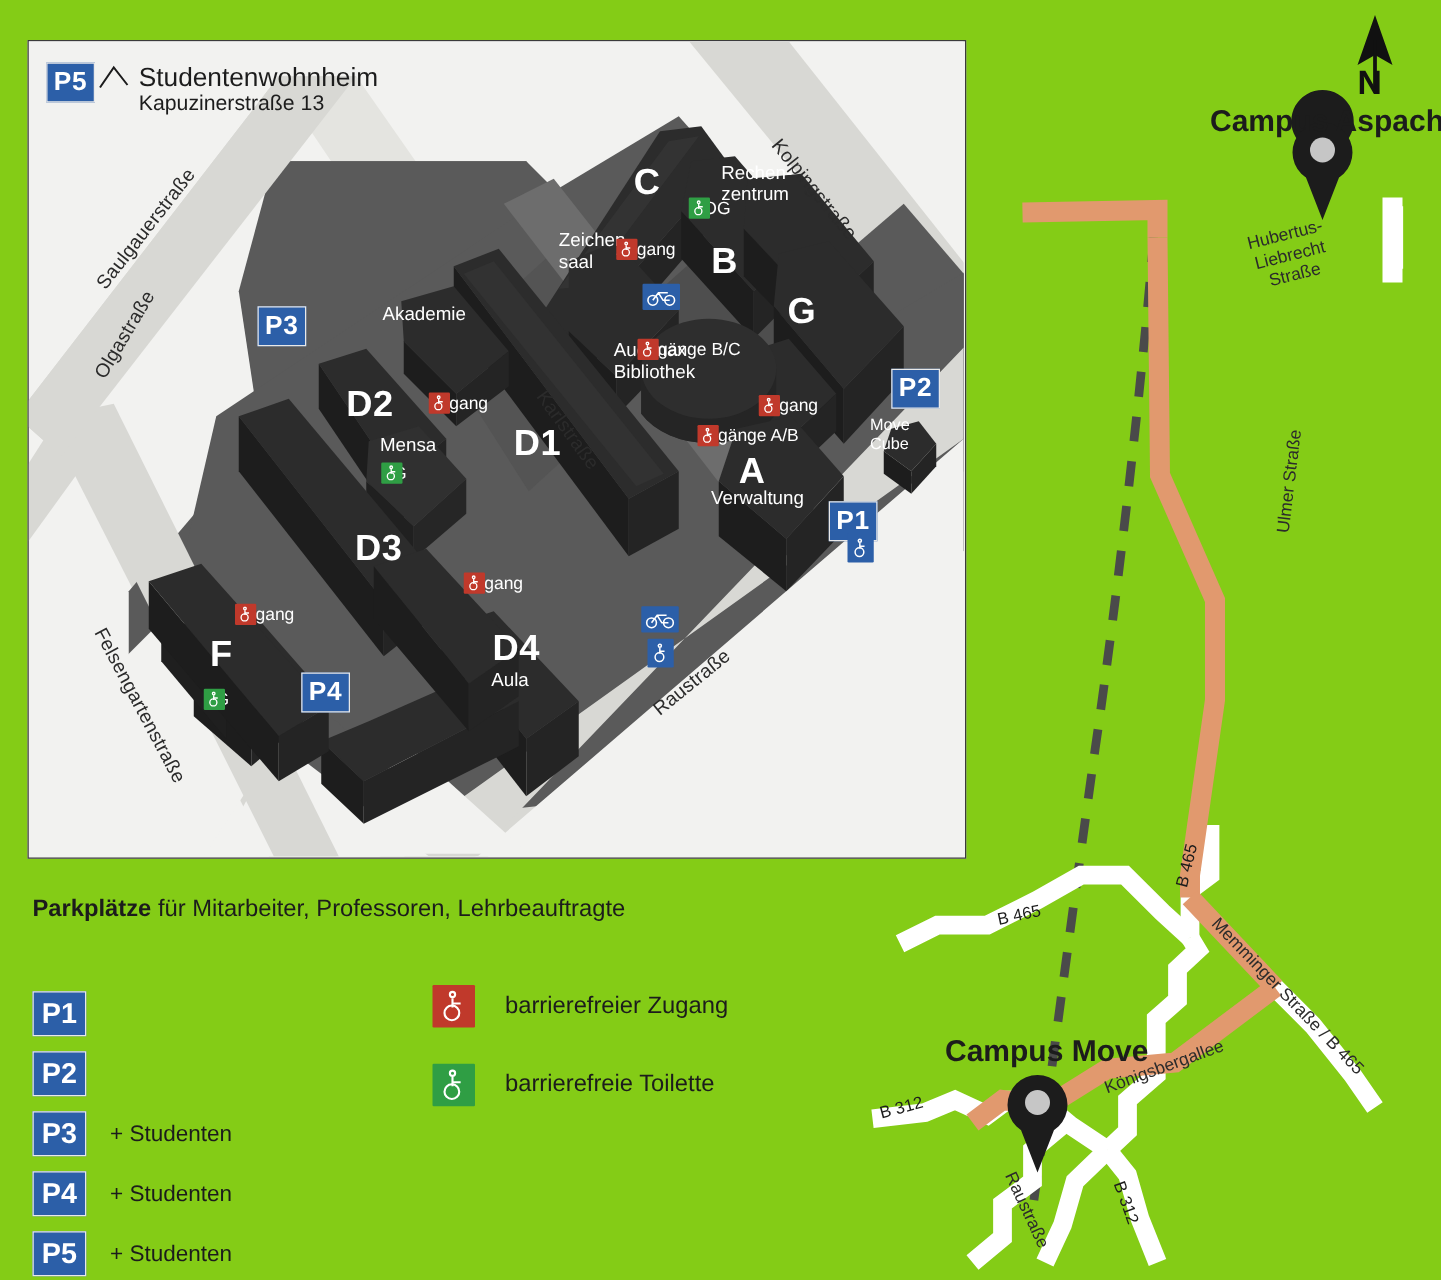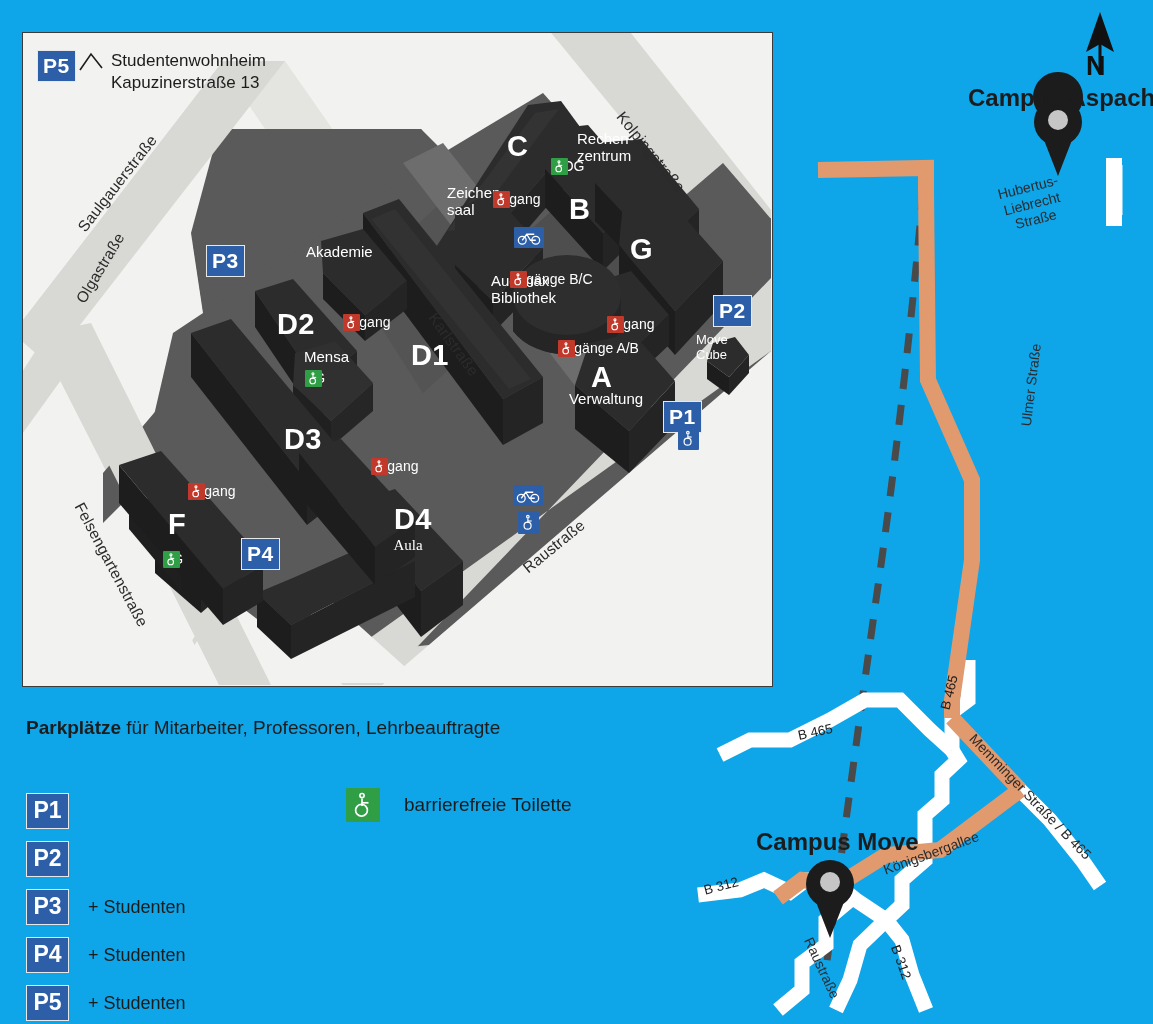--- a/index.html
+++ b/index.html
@@ -6,21 +6,21 @@
   * { box-sizing: border-box; }
   html, body {
     margin: 0; padding: 0;
     background: #c6c6c6;
     font-family: "Liberation Sans", sans-serif;
   }
   #root {
     position: relative;
     width: 1153px;
     height: 1024px;
-    background: #0ea5e9;
+    background: #84cc16;
     overflow: hidden;
   }
 
   
   #campus-box {
     position: absolute;
     left: 22px; top: 32px;
     width: 751px; height: 655px;
     background: #f2f2f0;
     border: 1.5px solid #3b3b3b;
@@ -314,21 +314,21 @@
           <polygon points="96,432 200,556 200,592 96,470" fill="#1d1d1d"></polygon>
           <polygon points="200,556 240,532 240,568 200,592" fill="#242424"></polygon>
         </g>
       </g>
     </svg>
 
     <div class="pbadge" style="left:14px; top:17px;">P5</div>
     <svg style="position:absolute;left:55px;top:17px;" width="26" height="22">
       <path d="M2,20 L13,4 L24,18" stroke="#1c1c1c" stroke-width="1.6" fill="none"></path>
     </svg>
-    <div class="lbl" style="left:88px; top:18px; font-size:17px; color:#1c1c1c;">Studentenwohnheim</div>
+    <div class="lbl" style="left:88px; top:18px; font-size:21px; color:#1c1c1c;">Studentenwohnheim</div>
     <div class="lbl" style="left:88px; top:40px; font-size:17px; color:#1c1c1c;">Kapuzinerstraße 13</div>
 
     <div class="lbl street" style="left:58px; top:188px; transform:rotate(-52deg);">Saulgauerstraße</div>
     <div class="lbl street" style="left:57px; top:260px; transform:rotate(-59deg);">Olgastraße</div>
     <div class="lbl street" style="left:56px; top:462px; transform:rotate(62deg);">Felsengartenstraße</div>
     <div class="lbl street" style="left:409px; top:273px; transform:rotate(54deg);">Karlstraße</div>
     <div class="lbl street" style="left:502px; top:528px; transform:rotate(-39deg);">Raustraße</div>
     <div class="lbl street" style="left:597px; top:72px; transform:rotate(51deg);">Kolpingstraße</div>
 
     <div class="pbadge" style="left:183px; top:212px;">P3</div>
@@ -338,21 +338,21 @@
 
     <div class="lbl bld-big" style="left:484px; top:97px;">C</div>
     <div class="lbl bld-big" style="left:546px; top:160px;">B</div>
     <div class="lbl bld-big" style="left:607px; top:200px;">G</div>
     <div class="lbl bld-big" style="left:568px; top:328px;">A</div>
     <div class="lbl bld-sm" style="left:538px; top:358px; width:90px;">Verwaltung</div>
     <div class="lbl bld-big" style="left:388px; top:306px;">D1</div>
     <div class="lbl bld-big" style="left:254px; top:275px;">D2</div>
     <div class="lbl bld-big" style="left:261px; top:390px;">D3</div>
     <div class="lbl bld-big" style="left:371px; top:470px;">D4</div>
-    <div class="lbl bld-sm" style="left:360px; top:504px; width:50px;font-family:Liberation Serif, serif;">Aula</div>
+    <div class="lbl bld-sm" style="left:360px; top:504px; width:50px;">Aula</div>
     <div class="lbl bld-big" style="left:145px; top:475px;">F</div>
 
     <div class="lbl bld-sm" style="left:554px; top:98px; width:82px; text-align:left;">Rechen-
 zentrum</div>
     <div class="lbl bld-sm" style="left:424px; top:152px; width:76px; text-align:left;">Zeichen-
 saal</div>
     <div class="lbl bld-sm" style="left:468px; top:240px; width:98px; text-align:left;">Audimax
 Bibliothek</div>
     <div class="lbl bld-sm" style="left:283px; top:211px; width:82px; text-align:left;">Akademie</div>
     <div class="lbl bld-sm" style="left:281px; top:316px; width:62px; text-align:left;">Mensa</div>
@@ -560,20 +560,33 @@
         <span class="pb">P4</span>
         <span class="p-note">+ Studenten</span>
       </div>
       <div class="p-row">
         <span class="pb">P5</span>
         <span class="p-note">+ Studenten</span>
       </div>
     </div>
 
     <div class="acc-rows">
+      <div class="acc-row">
+        <span class="acc-sq red">
+          <svg width="24" height="26" viewBox="0 0 24 26">
+              <g fill="none" stroke="#fff" stroke-width="1.7">
+            <circle cx="11" cy="3.6" r="2.1"></circle>
+                <path d="M11 6.6 v7.4"></path>
+                <path d="M11 10.8 h6.5"></path>
+            <circle cx="10.5" cy="18.3" r="5.9"></circle>
+              </g>
+            </svg>
+        </span>
+        <span class="acc-txt">barrierefreier Zugang</span>
+      </div>
       <div class="acc-row">
         <span class="acc-sq green">
           <svg width="24" height="26" viewBox="0 0 24 26">
               <g fill="none" stroke="#fff" stroke-width="1.7">
             <circle cx="11" cy="3.6" r="2.1"></circle>
                 <path d="M11 6.6 v7.4"></path>
                 <path d="M11 10.8 h6.5"></path>
             <circle cx="10.5" cy="18.3" r="5.9"></circle>
               </g>
             </svg>

